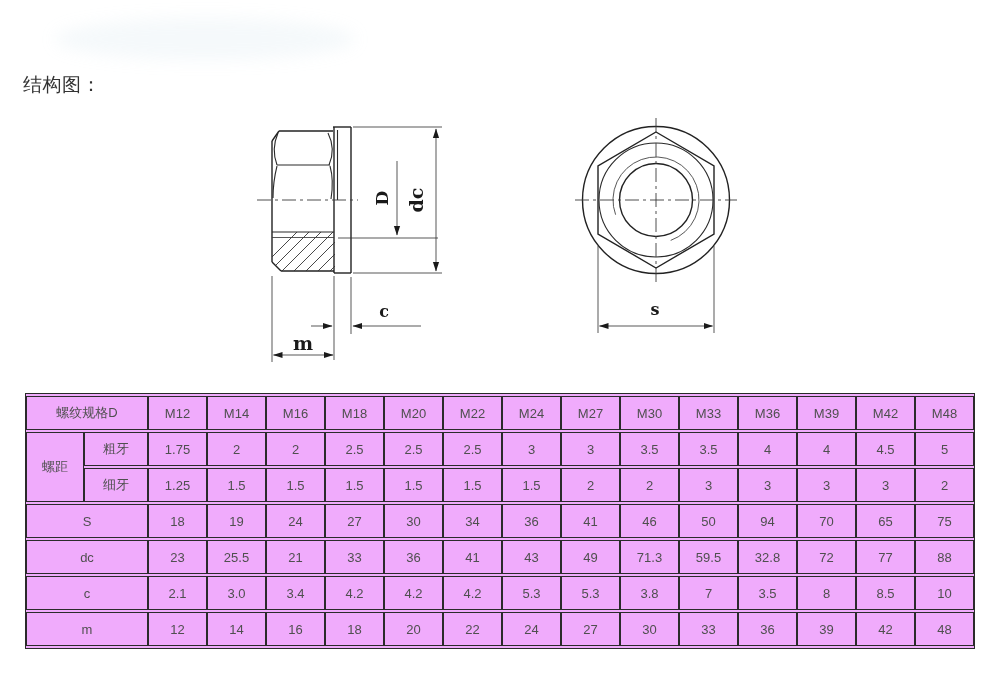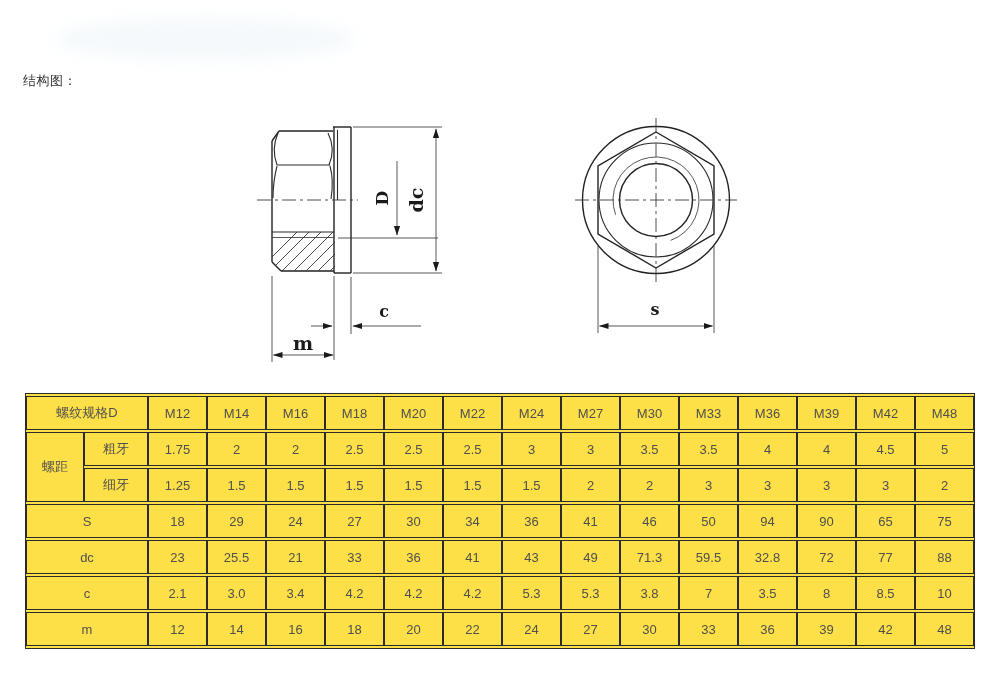--- a/index.html
+++ b/index.html
@@ -16,21 +16,21 @@
     position: absolute;
     left: 55px; top: 18px;
     width: 300px; height: 42px;
     background: rgba(186, 212, 228, 0.14);
     border-radius: 50%;
     filter: blur(8px);
   }
   .page-title {
     position: absolute;
     left: 23px; top: 72px;
-    font-size: 13px;
+    font-size: 19px;
     color: #333333;
     letter-spacing: 0.5px;
   }
   .drawing-svg {
     position: absolute;
     left: 0; top: 0;
     width: 1000px; height: 390px;
   }
   .drawing-svg .outline { stroke: #222222; stroke-width: 1.4; fill: none; }
   .drawing-svg .med     { stroke: #2a2a2a; stroke-width: 1.1; fill: none; }
@@ -43,21 +43,21 @@
     fill: #1a1a1a;
   }
   .spec-table {
     position: absolute;
     left: 25px; top: 393px;
     width: 950px;
     border-collapse: separate;
     border-spacing: 0 2px;
     border: 1px solid #2b2b2b;
     table-layout: fixed;
-    background: #fde047;
+    background: #f0abfc;
   }
   .spec-table td {
     border: 1px solid #2b2b2b;
     height: 34px;
     text-align: center;
     vertical-align: middle;
     font-size: 13px;
     color: #4f4f4f;
     overflow: hidden;
     white-space: nowrap;
@@ -223,31 +223,31 @@
           <td>2</td>
           <td>3</td>
           <td>3</td>
           <td>3</td>
           <td>3</td>
           <td>2</td>
         </tr>
         <tr>
           <td colspan="2">S</td>
           <td>18</td>
-          <td>29</td>
+          <td>19</td>
           <td>24</td>
           <td>27</td>
           <td>30</td>
           <td>34</td>
           <td>36</td>
           <td>41</td>
           <td>46</td>
           <td>50</td>
           <td>94</td>
-          <td>90</td>
+          <td>70</td>
           <td>65</td>
           <td>75</td>
         </tr>
         <tr>
           <td colspan="2">dc</td>
           <td>23</td>
           <td>25.5</td>
           <td>21</td>
           <td>33</td>
           <td>36</td>

